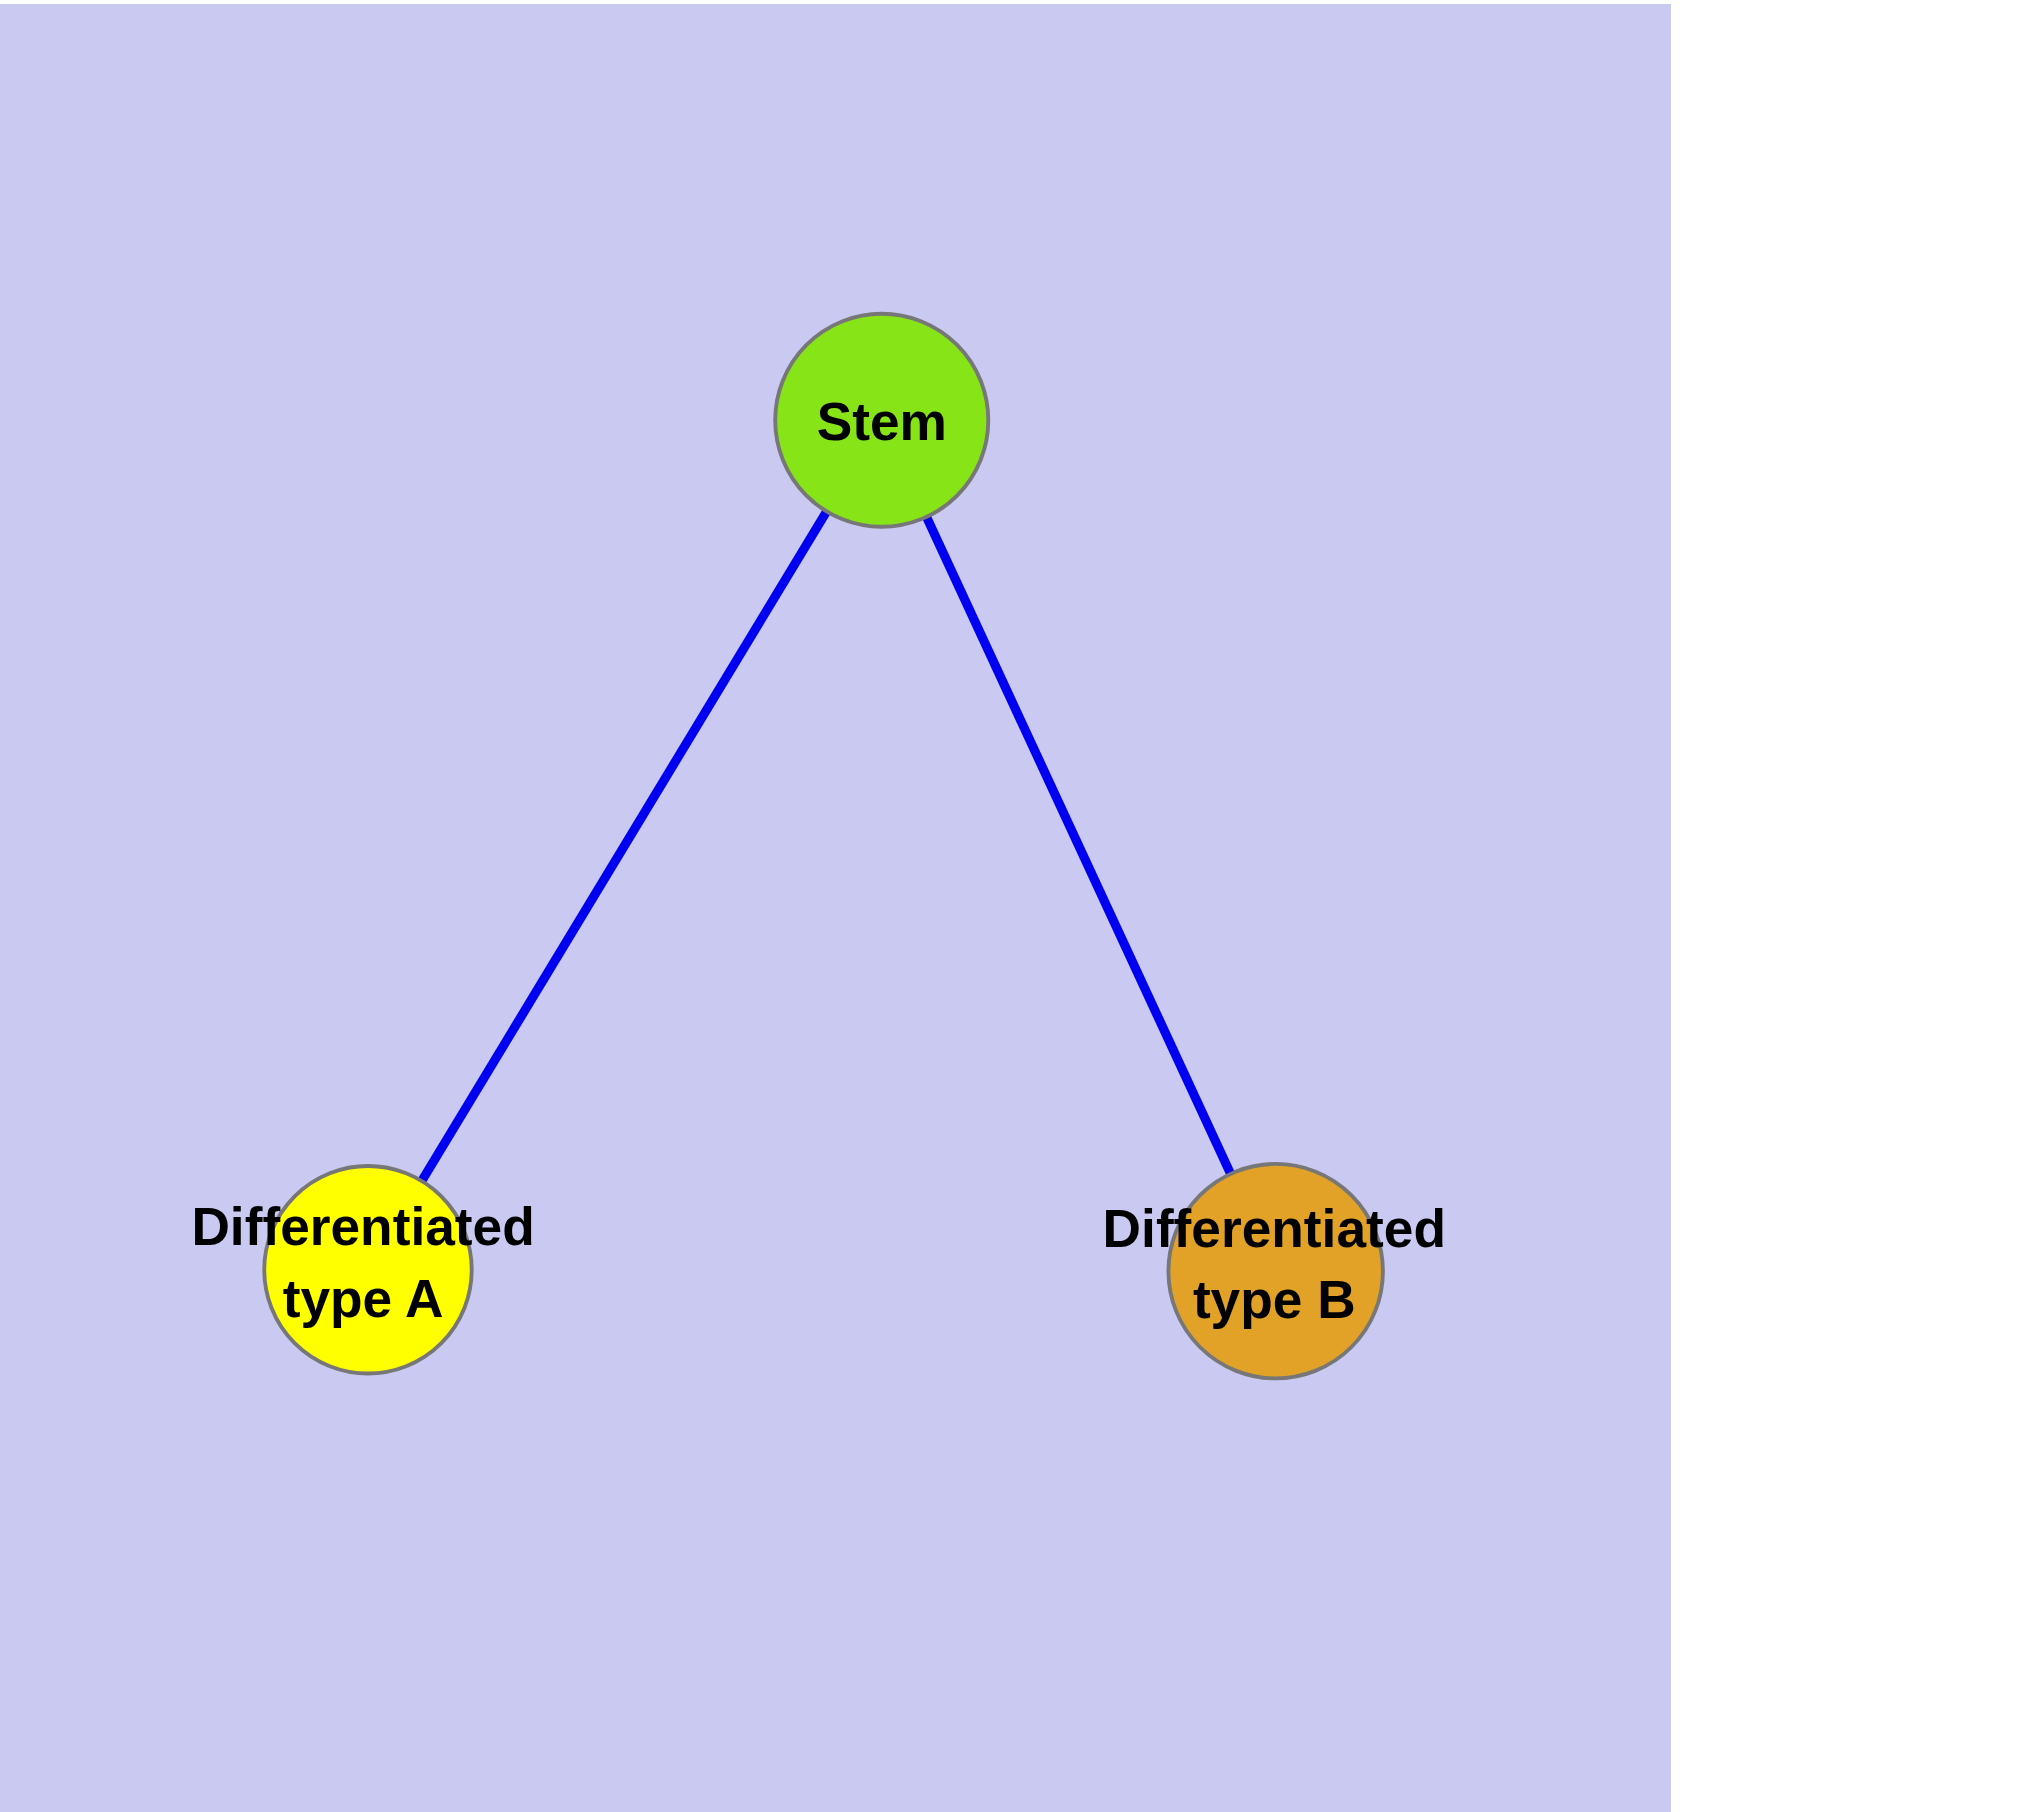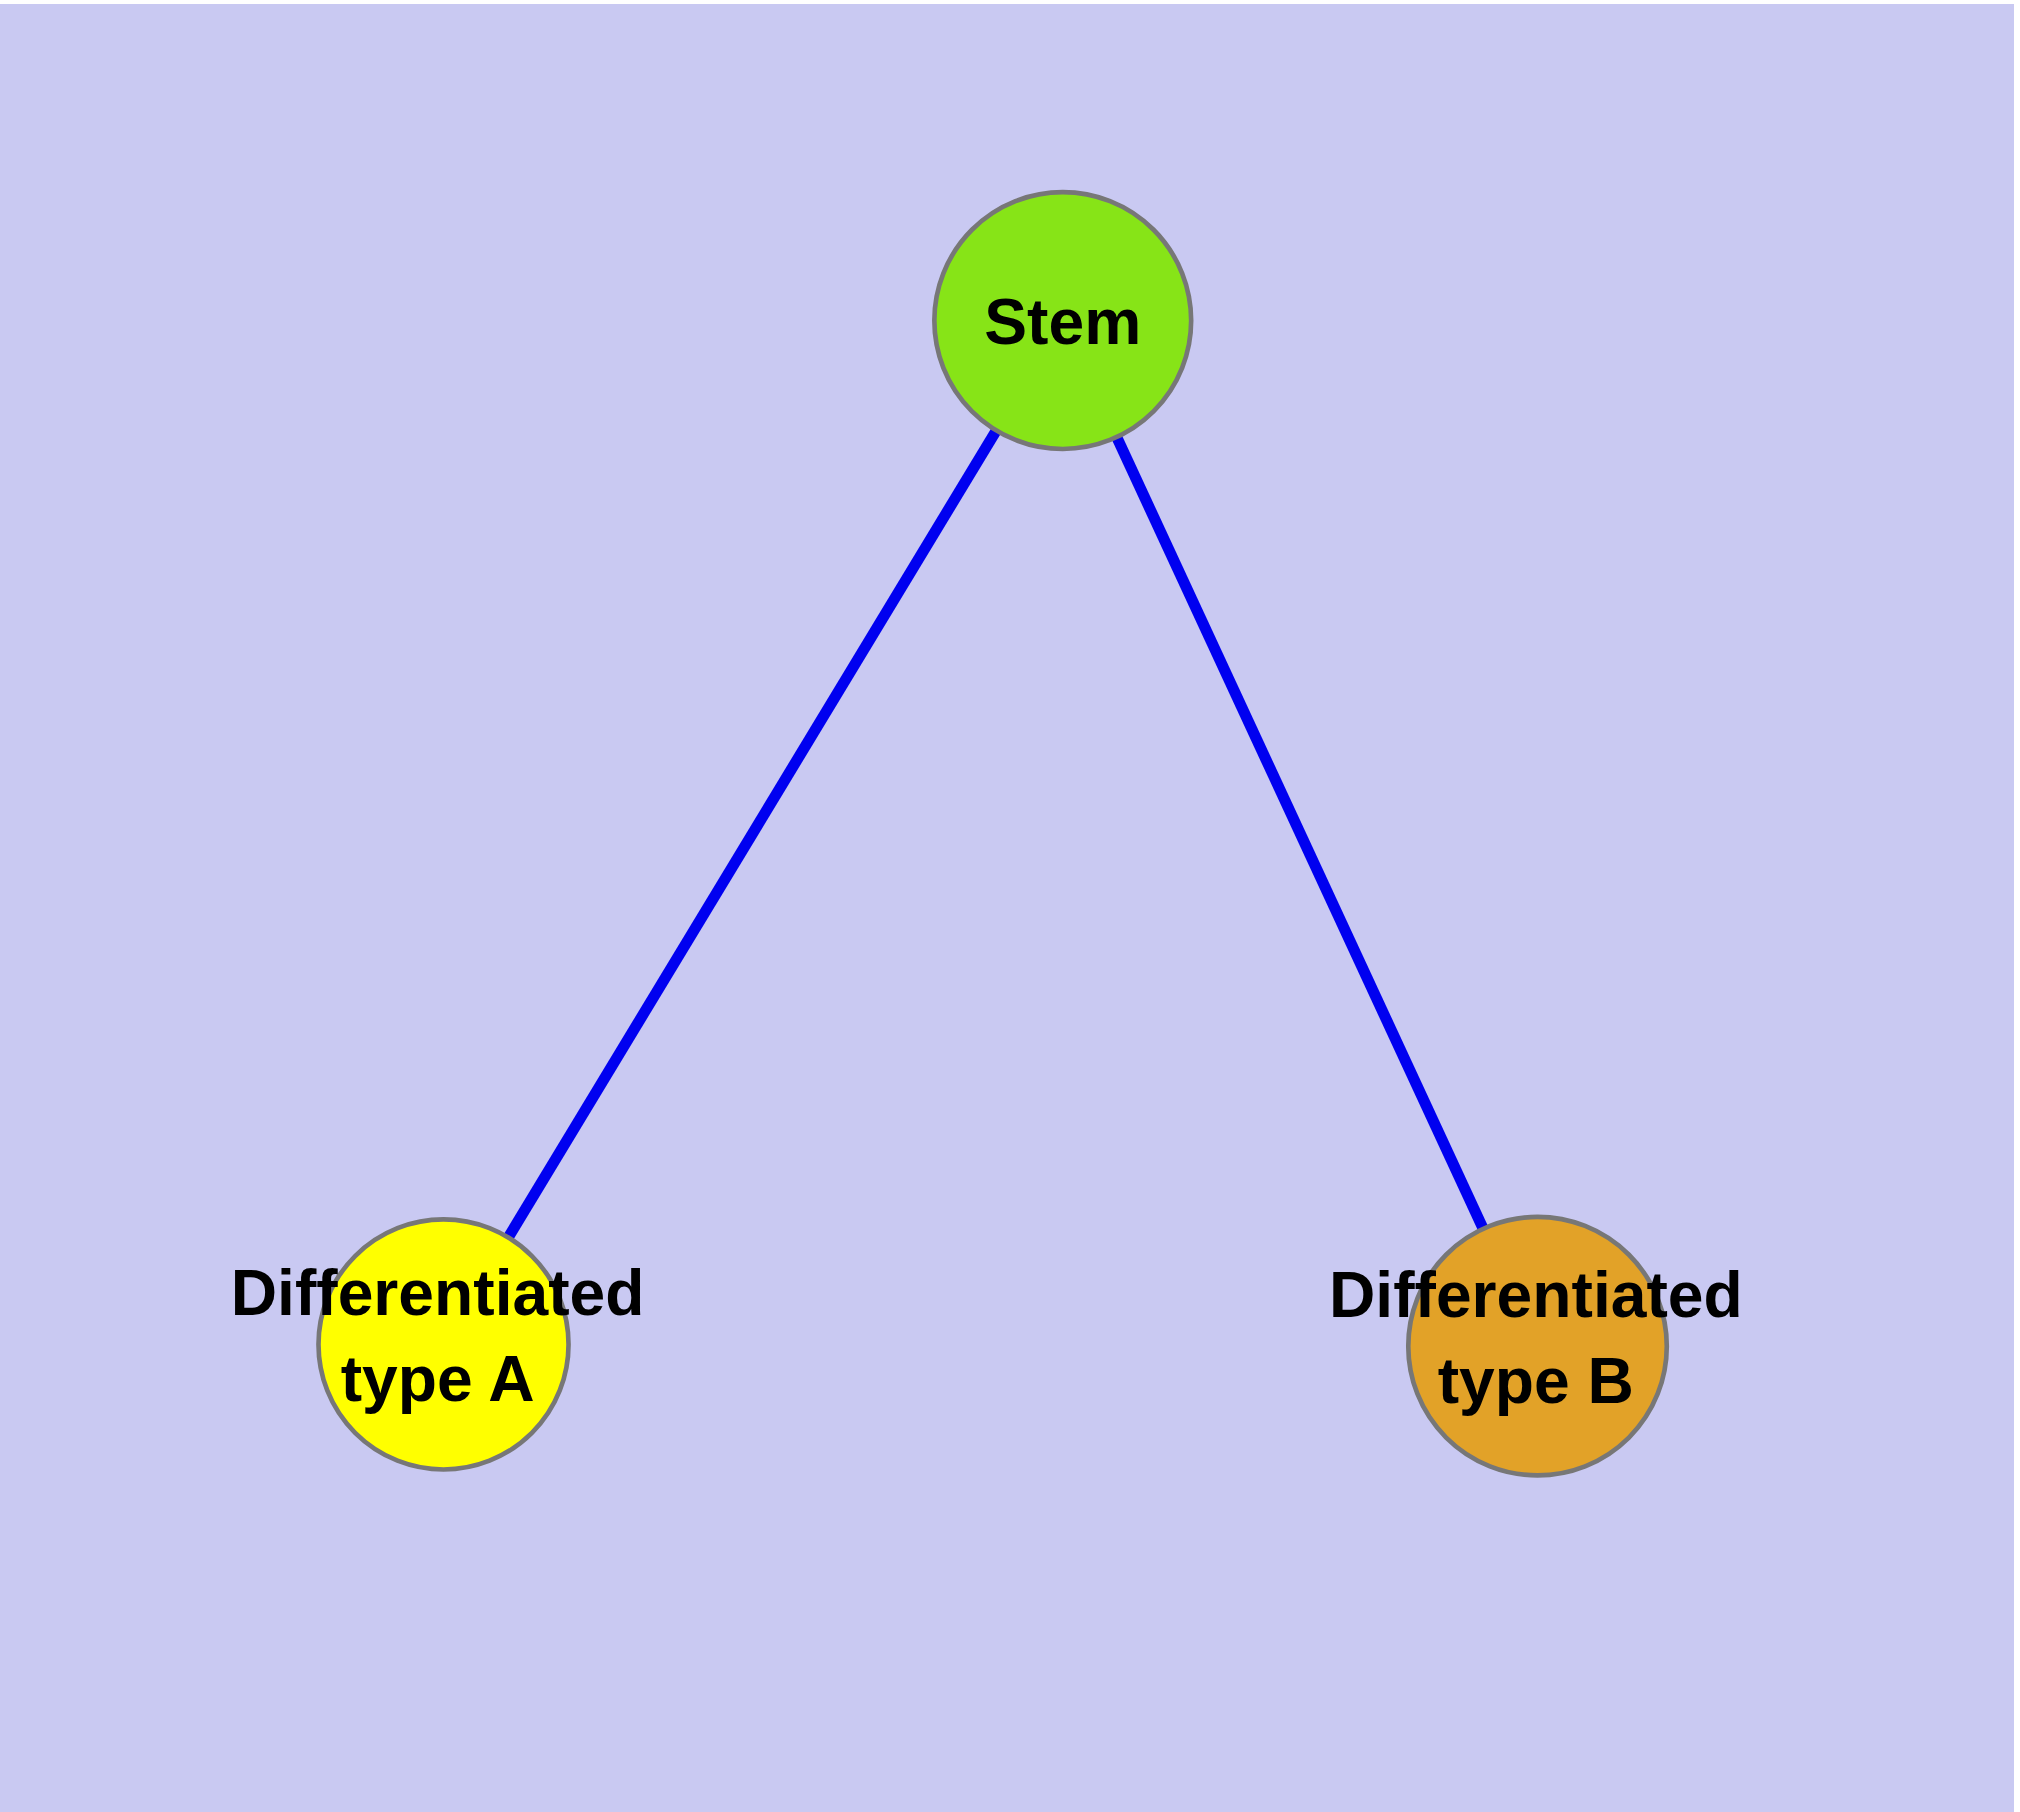--- a/index.html
+++ b/index.html
@@ -1,21 +1,21 @@
 <!DOCTYPE html>
 <html style="--background: #c9c9f2; --top_strip: #ffffff; --edge: #0000f0; --node_border: #777777;font-size:13.6px"><head>
 <meta charset="utf-8">
 <style>
   html, body {
     margin: 0;
     padding: 0;
   }
   .canvas {
     position: relative;
-    width: 2014px;
+    width: 1671px;
     height: 1812px;
     background: var(--background, #c9c9f2);
     overflow: hidden;
     font-family: "Liberation Sans", sans-serif;
   }
   .top-strip {
     position: absolute;
     top: 0;
     left: 0;
     width: 100%;

